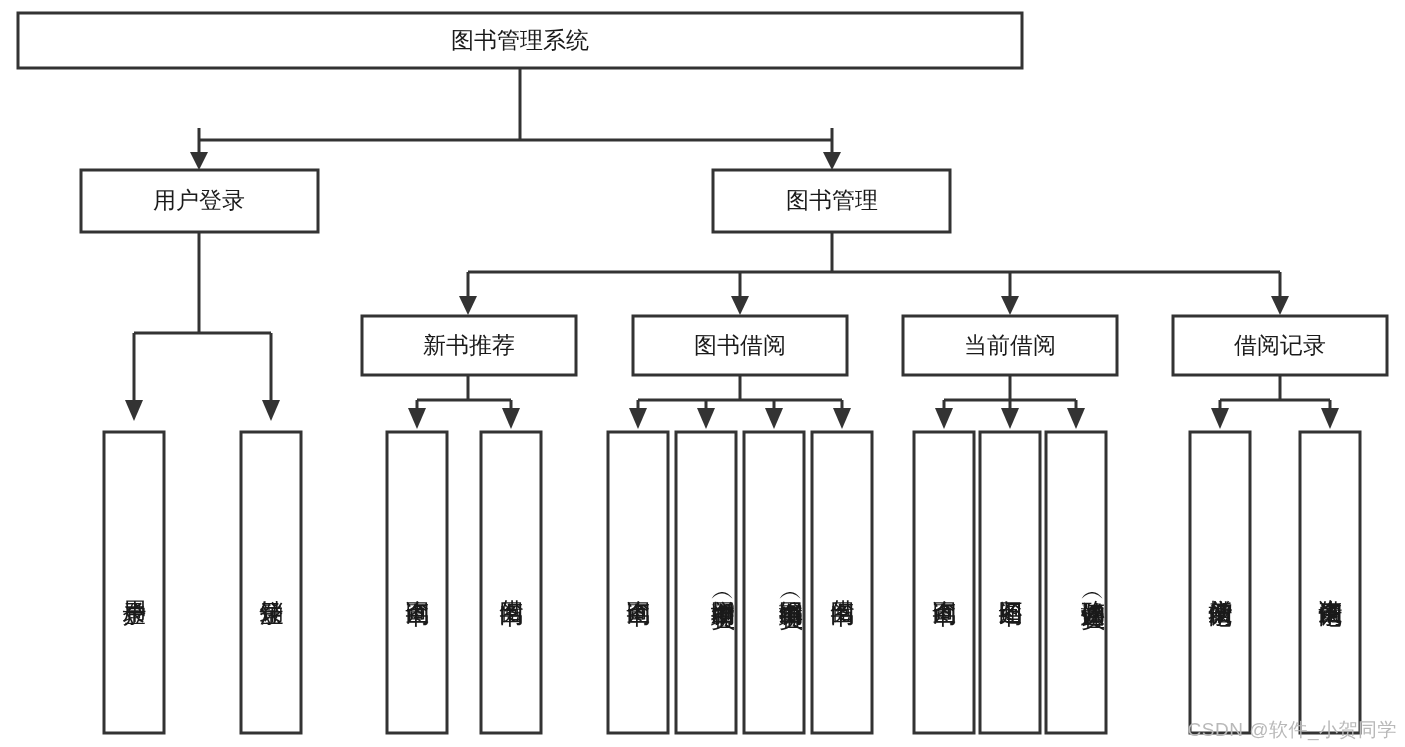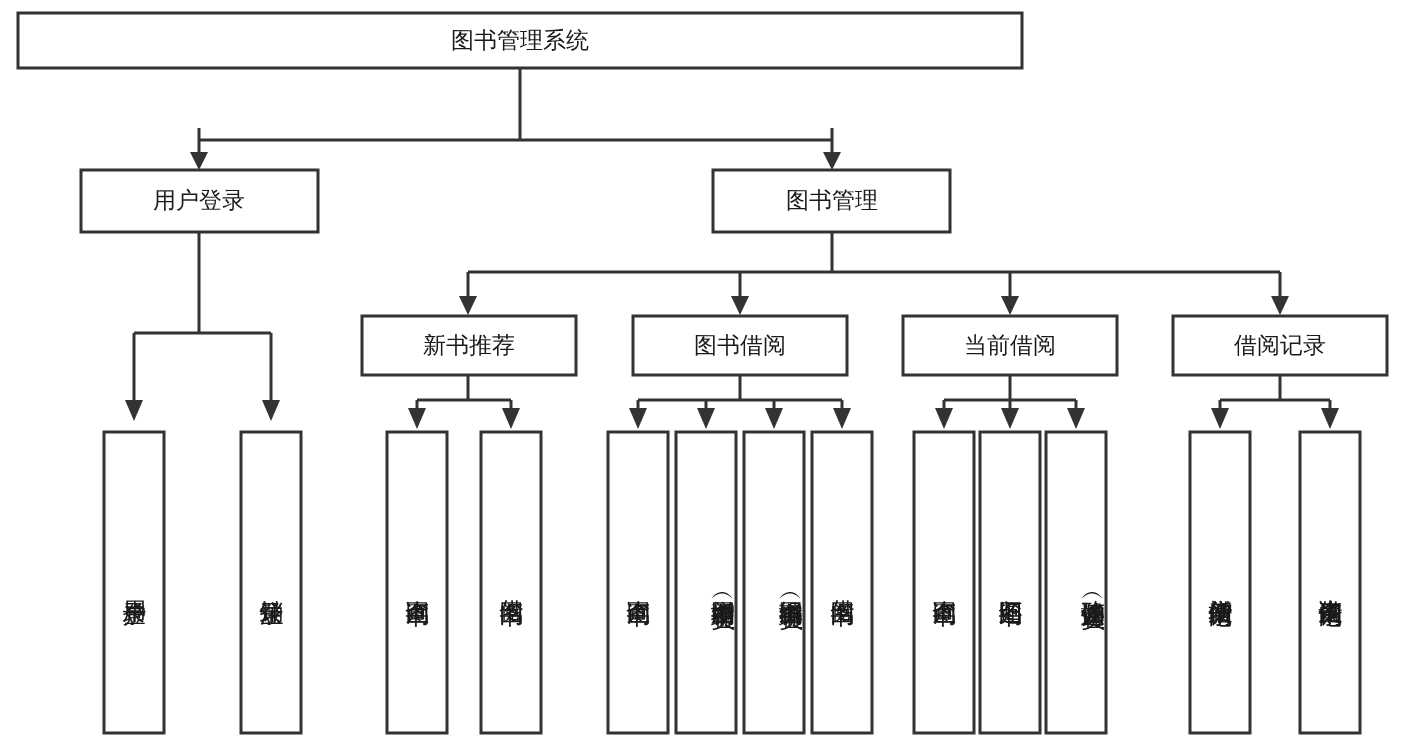--- a/index.html
+++ b/index.html
@@ -218,14 +218,15 @@
   <div class="leaf-label" style="left:744px; top:432px; width:60px; height:301px; align-items:flex-start; padding-top:6px; box-sizing:border-box;">编辑图书（管理员）</div>
   <div class="leaf-label" style="left:812px; top:432px; width:60px; height:301px;">借阅图书</div>
 
   <div class="leaf-label" style="left:914px; top:432px; width:60px; height:301px;">查询图书</div>
   <div class="leaf-label" style="left:980px; top:432px; width:60px; height:301px;">归还图书</div>
   <div class="leaf-label" style="left:1046px; top:432px; width:60px; height:301px; align-items:flex-start; padding-top:6px; box-sizing:border-box;">确认归还（管理员）</div>
 
   <div class="leaf-label" style="left:1190px; top:432px; width:60px; height:301px;">新增借阅记录</div>
   <div class="leaf-label" style="left:1300px; top:432px; width:60px; height:301px;">查询借阅记录</div>
 
+  <div class="watermark">CSDN @软件_小贺同学</div>
 
 </div>
 
 </body></html>

